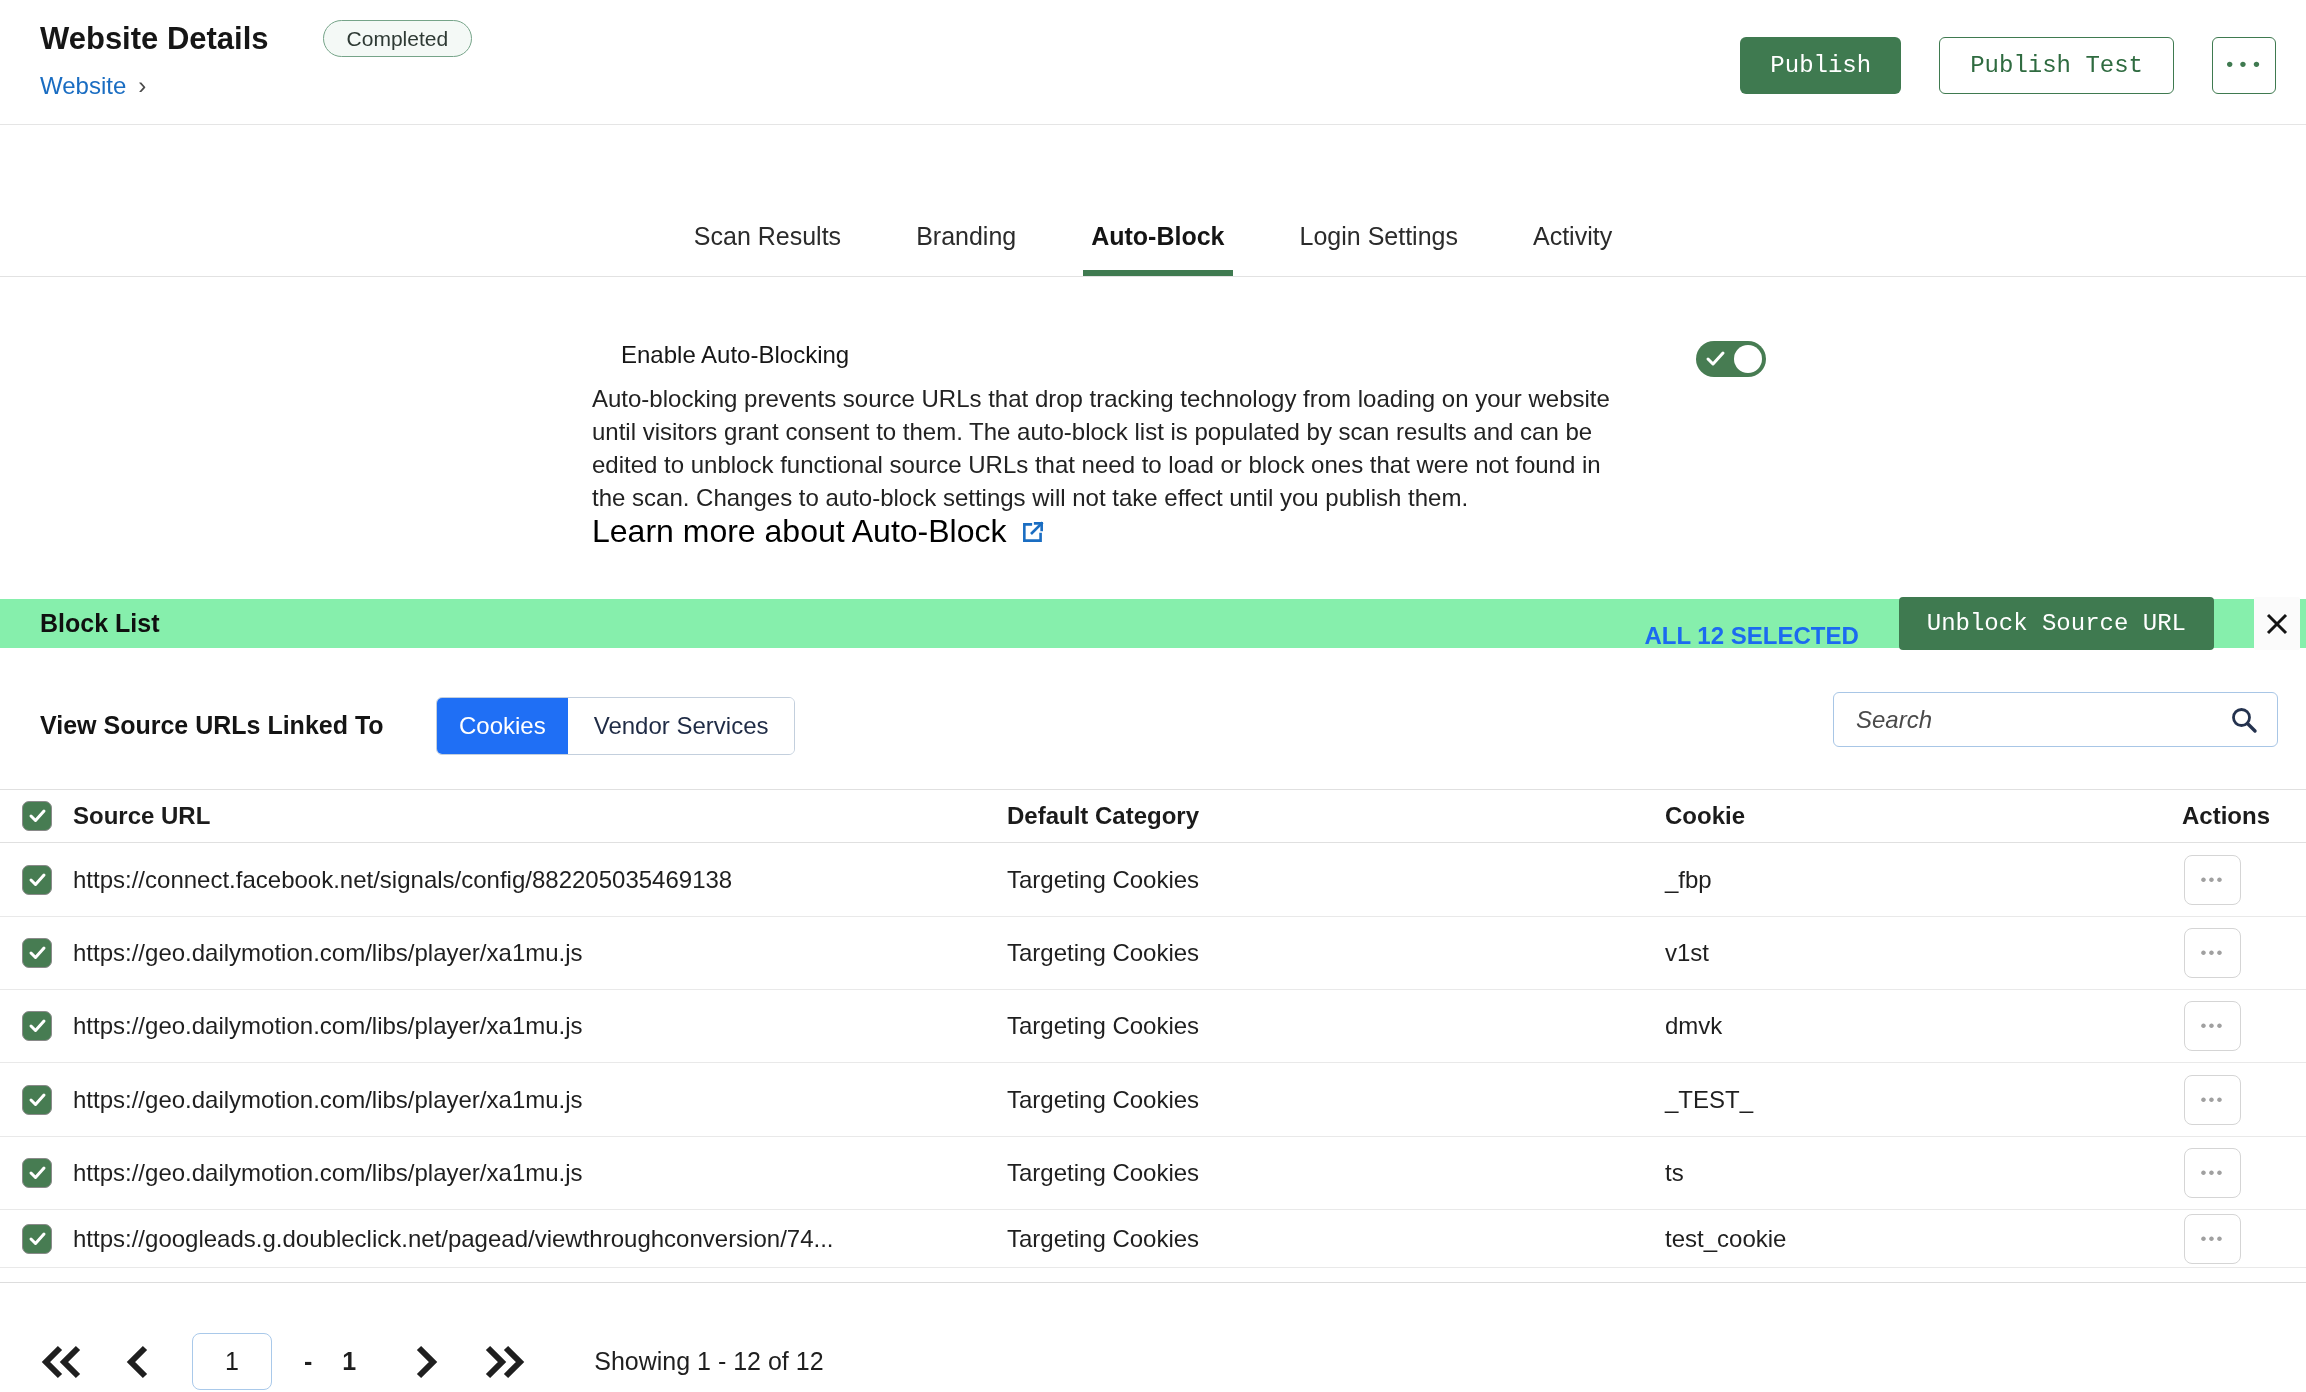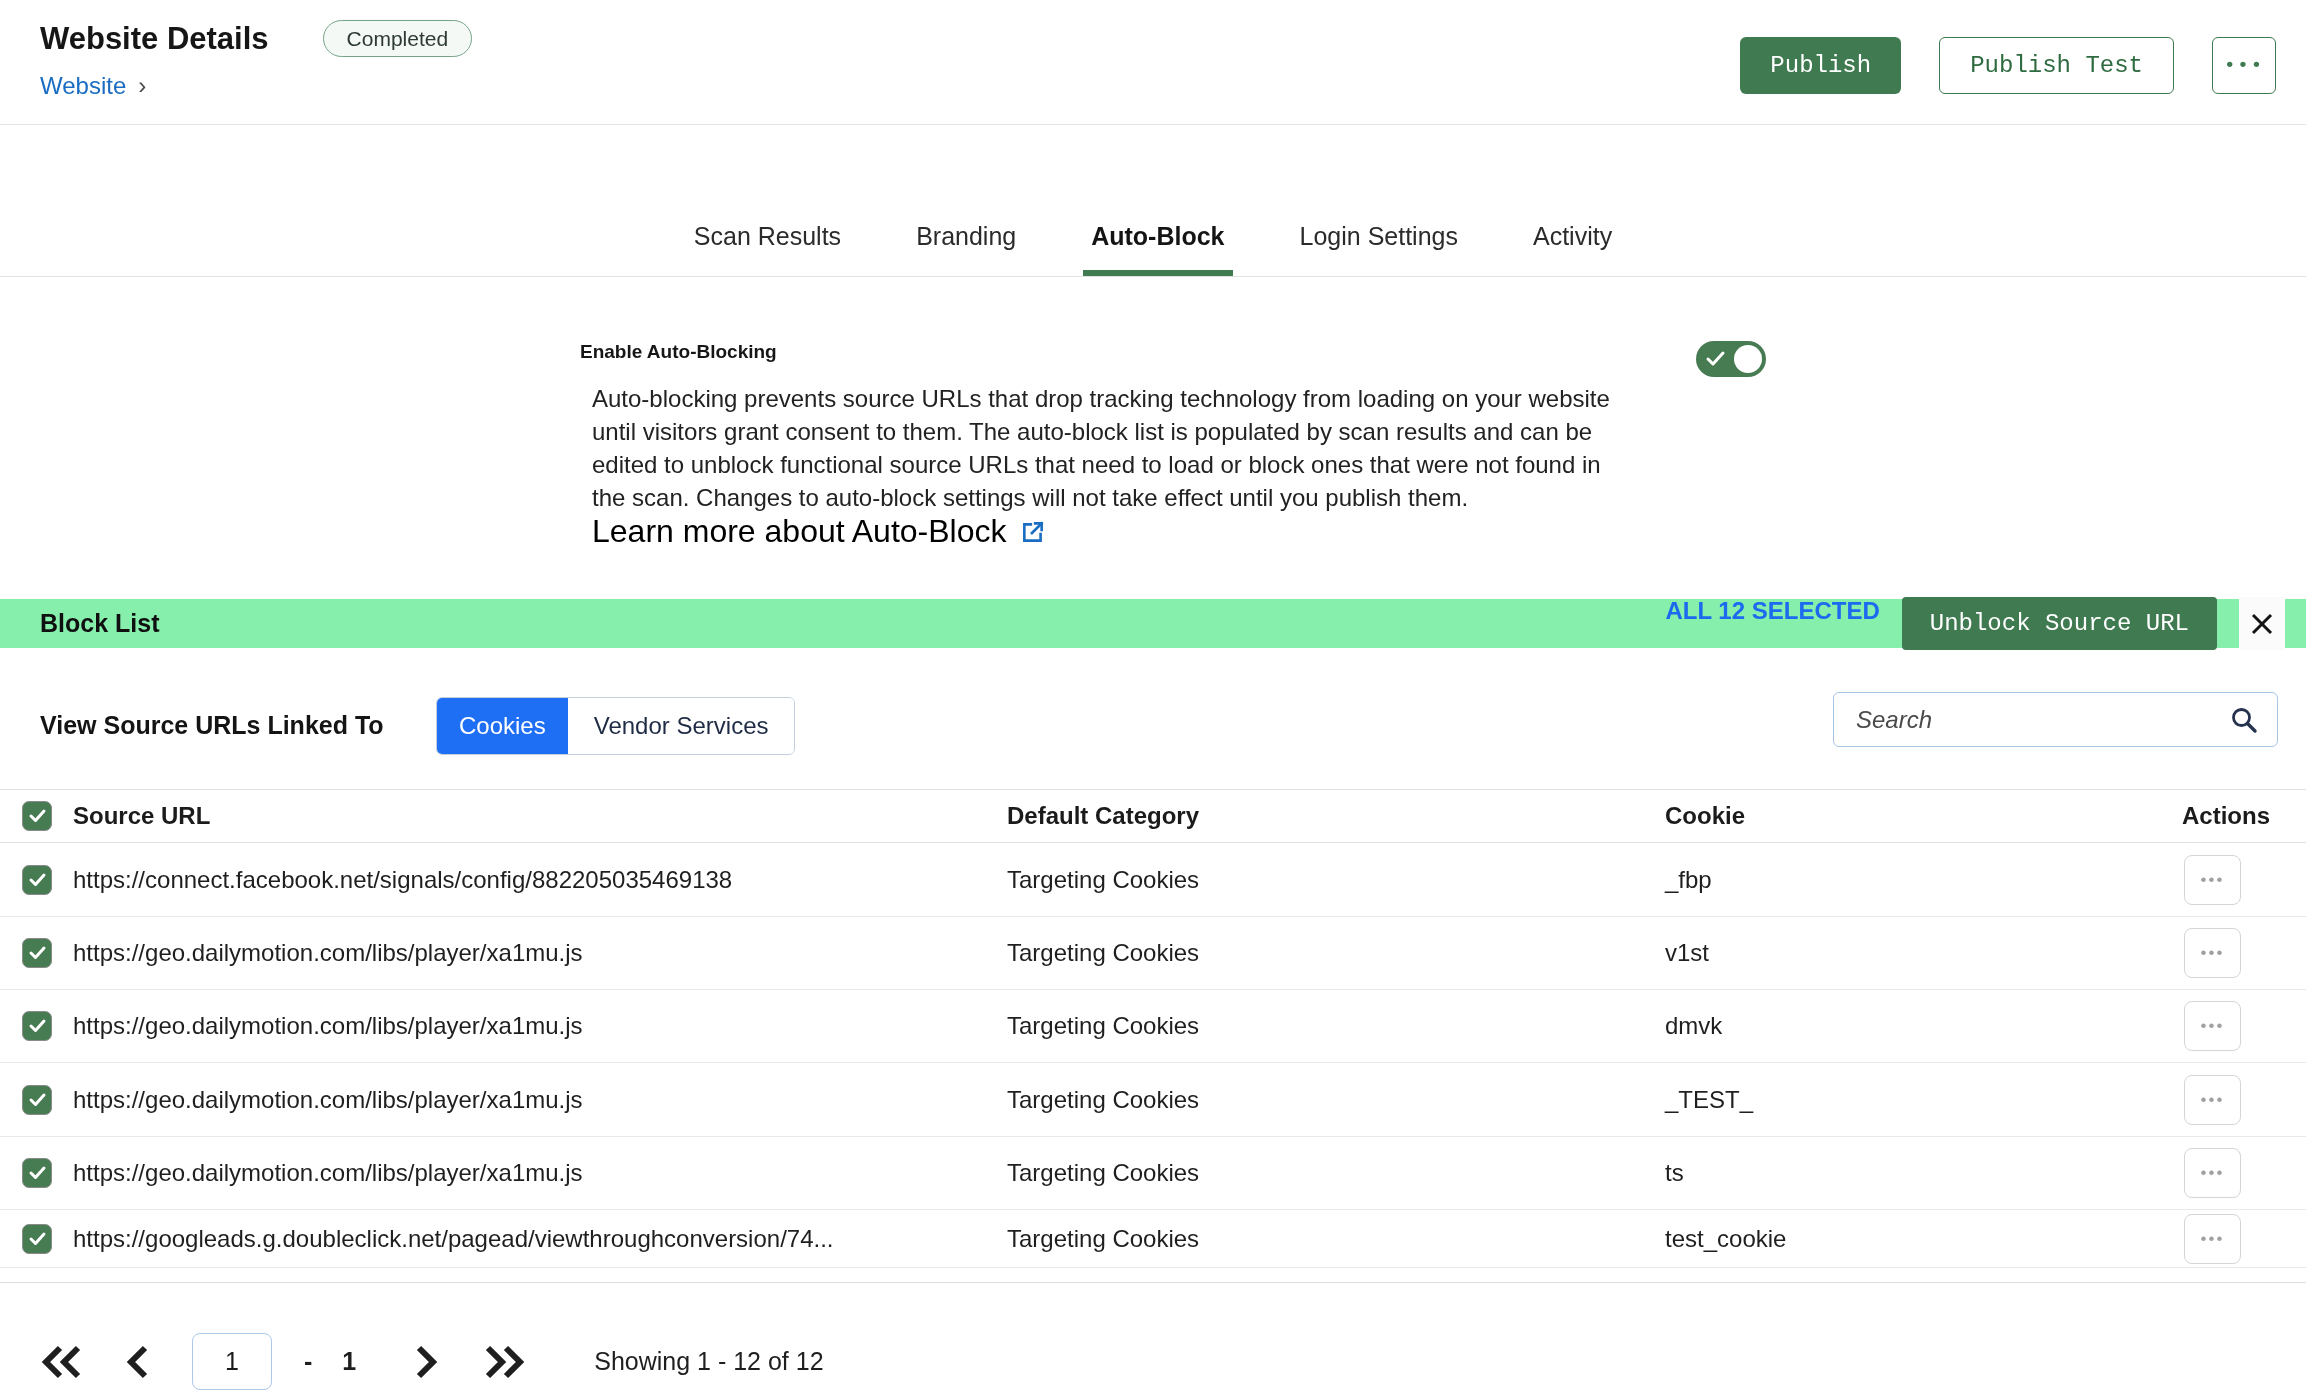--- a/index.html
+++ b/index.html
@@ -26,32 +26,32 @@
   .btn-publish-test { padding:0 30px; }
   .btn-more { width:64px; font-size:19px; letter-spacing:2px; font-weight:bold; color:#3F7A50; }
 
   
   .tabs { position:absolute; top:125px; left:0; right:0; height:152px; border-bottom:1px solid #E2E2E2;
     display:flex; justify-content:center; align-items:flex-end; gap:59px; }
   .tab { font-size:25px; color:#2B2B2B; padding:0 8px 25px 8px; cursor:pointer; }
   .tab.active { font-weight:bold; color:#141414; border-bottom:6px solid #3F7A50; padding-bottom:19px; }
 
   
-  .ab-heading { position:absolute; left:580px; top:341px; font-size:19px; font-weight:bold; color:#161616; }
+  .ab-heading { position:absolute; left:621px; top:341px; font-size:24px; font-weight:normal; color:#161616; }
   .ab-desc { position:absolute; left:592px; top:382px; width:1045px; font-size:24px; line-height:33px; color:#222; }
   .ab-link { position:absolute; left:592px; top:513px; display:flex; align-items:center; gap:14px; cursor:pointer; }
   .ab-link span { color:#000000; font-weight:normal; font-size:32px; }
   .toggle { position:absolute; left:1696px; top:341px; width:70px; height:36px; background:#477C52; border-radius:18px; cursor:pointer; }
   .toggle .knob { position:absolute; right:4px; top:4px; width:28px; height:28px; border-radius:50%; background:#fff; }
   .toggle svg { position:absolute; left:9px; top:8px; }
 
   
   .block-bar { position:absolute; top:599px; left:0; right:0; height:49px; background:#86efac; display:flex; align-items:center; }
   .block-title { margin-left:40px; font-size:25px; font-weight:bold; color:#101010; }
-  .bar-right { margin-left:auto; margin-right:21px; display:flex; align-items:flex-start; gap:22px; }
+  .bar-right { margin-left:auto; margin-right:6px; display:flex; align-items:flex-end; gap:40px; }
   .selected-text { color:#1B6AF0; font-weight:bold; font-size:24px; }
   .btn-unblock { background:#3F7A50; color:#fff; height:53px; padding:0 28px; border-radius:4px; }
   .btn-close { width:46px; height:53px; background:#FBFBFB; border-radius:2px; }
 
   
   .filter-label { position:absolute; left:40px; top:711px; font-size:25px; font-weight:bold; color:#141414; }
   .segmented { position:absolute; left:436px; top:697px; height:58px; display:flex; border:1px solid #C3CFDD;
     border-radius:6px; overflow:hidden; background:#fff; }
   .seg-btn { display:flex; align-items:center; font-size:24px; cursor:pointer; }
   .seg-active { background:#1F6FF5; color:#fff; padding:0 22px; }

